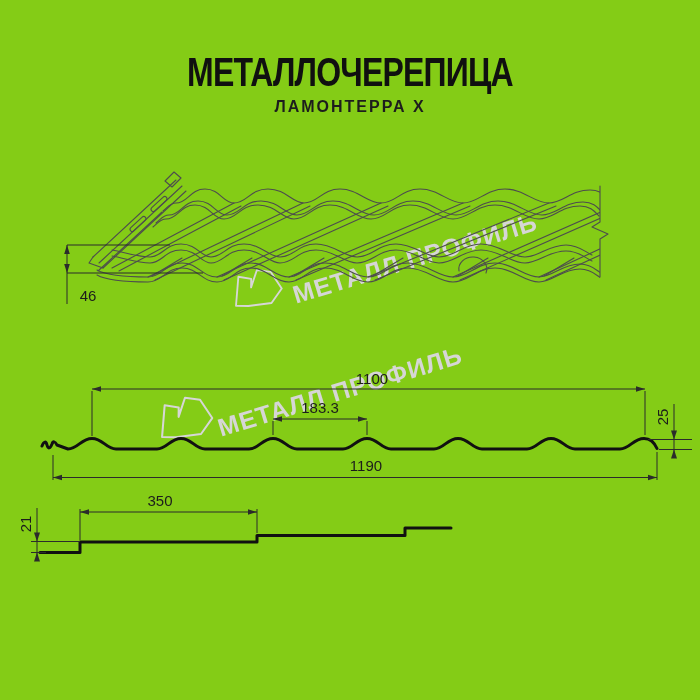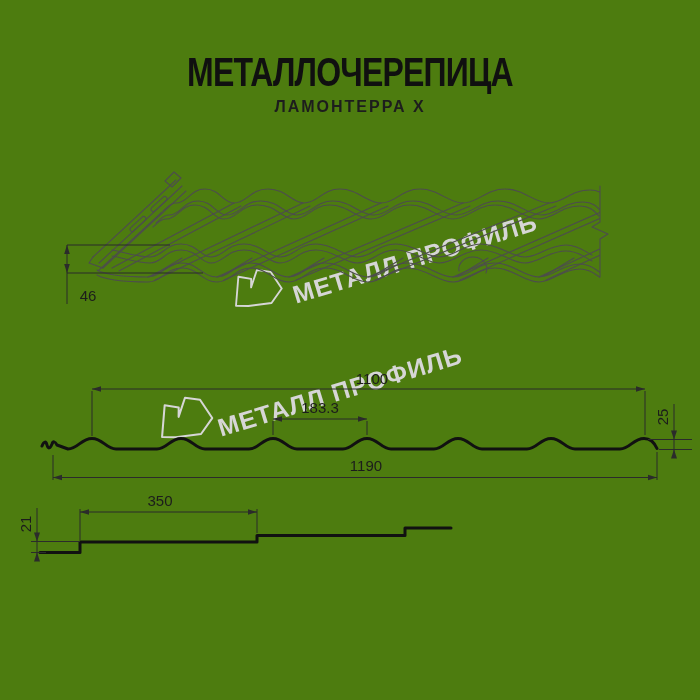--- a/index.html
+++ b/index.html
@@ -1,16 +1,16 @@
 <!DOCTYPE html>
 <html><head>
 <meta charset="utf-8">
 <style>
   html,body{margin:0;padding:0;background:#ffffff;}
-  .canvas{position:relative;width:700px;height:700px;background:#4d7c0f;overflow:hidden;
+  .canvas{position:relative;width:700px;height:700px;background:#84cc16;overflow:hidden;
           font-family:"Liberation Sans",sans-serif;}
   .title{position:absolute;top:50px;left:0;width:700px;text-align:center;
          font-size:40px;font-weight:bold;letter-spacing:-1px;color:#101010;
          transform:scaleX(0.8);transform-origin:50% 50%;white-space:nowrap;}
   .subtitle{position:absolute;top:98px;left:0;width:700px;text-align:center;
             font-size:16px;font-weight:bold;letter-spacing:2px;color:#1d1d1d;white-space:nowrap;}
   svg{position:absolute;left:0;top:0;}
   .thin{stroke:#4d4d4d;stroke-width:1.1;fill:none;stroke-linecap:round;stroke-linejoin:round;}
   .dim{stroke:#2b2b2b;stroke-width:1;fill:none;}
   .arrow{fill:#2b2b2b;stroke:none;}

